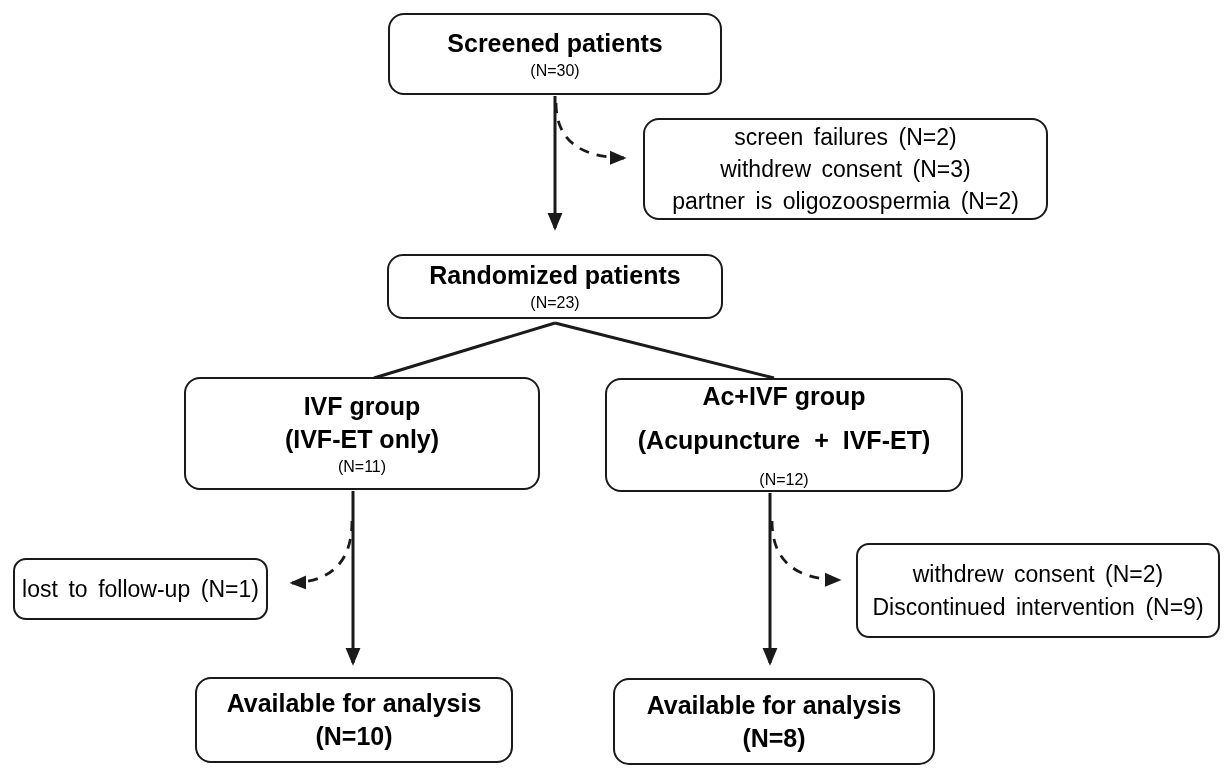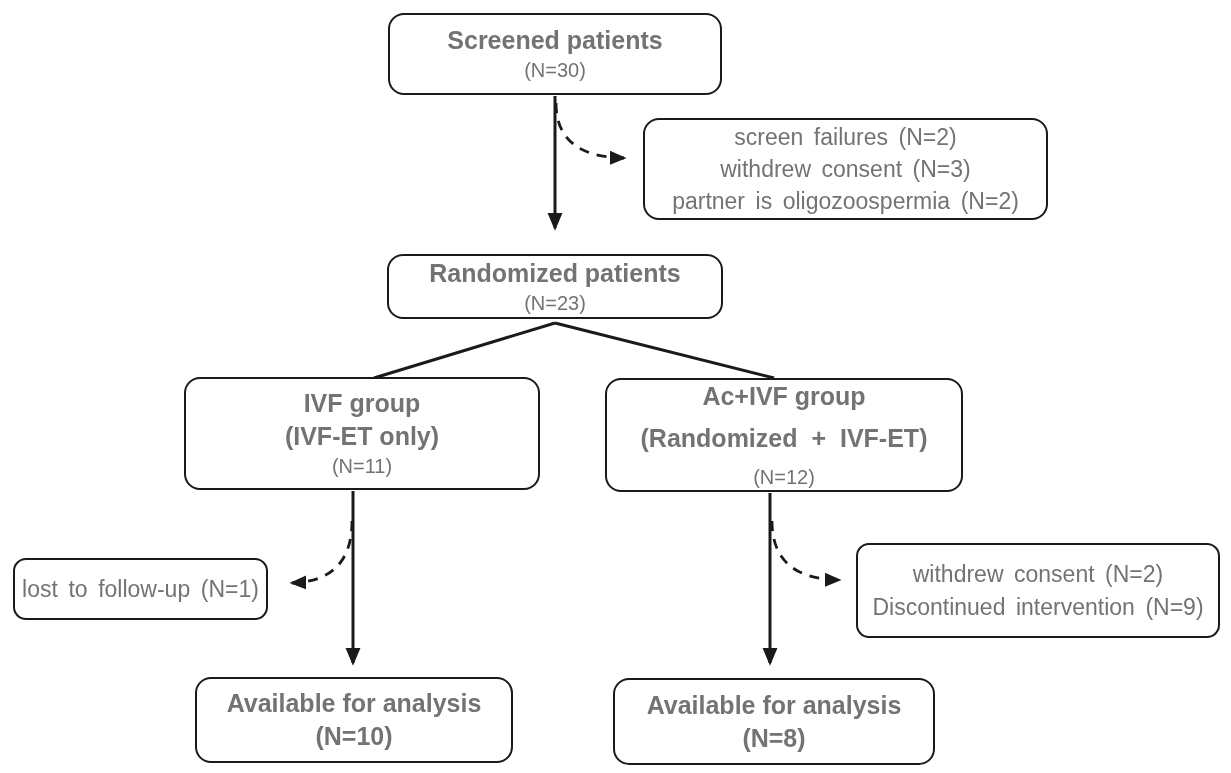--- a/index.html
+++ b/index.html
@@ -21,31 +21,31 @@
     width: 1231px;
     height: 773px;
     pointer-events: none;
   }
   .box {
     position: absolute;
     box-sizing: border-box;
     background: #ffffff;
     border: 2.5px solid #1a1a1a;
     border-radius: 16px;
-    color: #737373;
+    color: #000000;
     display: flex;
     flex-direction: column;
     align-items: center;
     justify-content: center;
     text-align: center;
     line-height: 1.32;
   }
   .box.small { border-radius: 13px; }
   .bold25 { font-size: 25px; font-weight: bold; white-space: nowrap; }
-  .reg24  { font-size: 20px; font-weight: normal; white-space: nowrap; }
+  .reg24  { font-size: 16px; font-weight: normal; white-space: nowrap; }
   .reg23  { font-size: 23px; font-weight: normal; white-space: nowrap; word-spacing: 0.18em; line-height: 1.4; }
   .wsplus { word-spacing: 0.28em; }
   .conn-solid {
     stroke: #1a1a1a;
     stroke-width: 3;
     fill: none;
   }
   .conn-dashed {
     stroke: #1a1a1a;
     stroke-width: 2.8;
@@ -99,21 +99,21 @@
   </div>
 
   <div class="box" style="left:184px; top:377px; width:356px; height:113px;">
     <div class="bold25">IVF group</div>
     <div class="bold25">(IVF-ET only)</div>
     <div class="reg24">(N=11)</div>
   </div>
 
   <div class="box" style="left:605px; top:378px; width:358px; height:114px;justify-content:space-between;">
     <div class="bold25">Ac+IVF group</div>
-    <div class="bold25 wsplus">(Randomized + IVF-ET)</div>
+    <div class="bold25 wsplus">(Acupuncture + IVF-ET)</div>
     <div class="reg24">(N=12)</div>
   </div>
 
   <div class="box small" style="left:13px; top:558px; width:255px; height:62px;">
     <div class="reg23">lost to follow-up (N=1)</div>
   </div>
 
   <div class="box small" style="left:856px; top:543px; width:364px; height:95px;">
     <div class="reg23">withdrew consent (N=2)</div>
     <div class="reg23">Discontinued intervention (N=9)</div>

